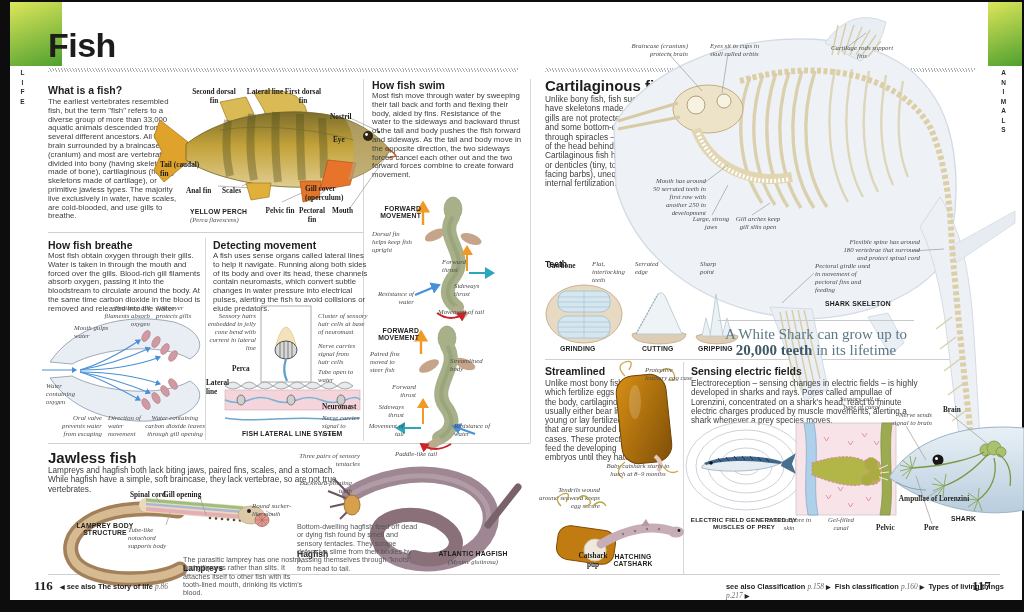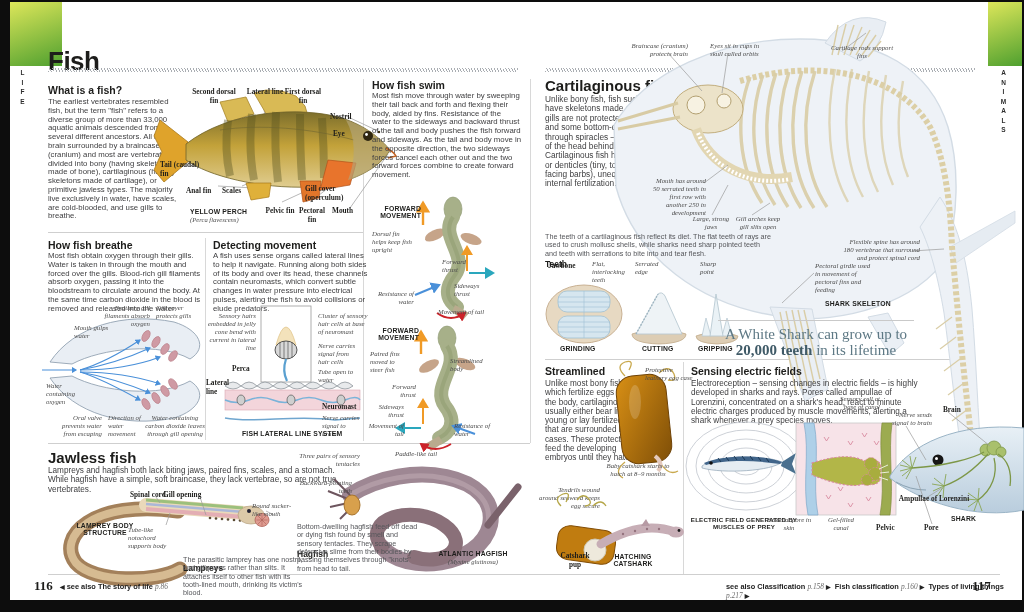--- a/index.html
+++ b/index.html
@@ -1,20 +1,20 @@
 <!DOCTYPE html>
 <html><head>
 <meta charset="utf-8">
 <style>
   html,body{margin:0;padding:0;background:#0d0d0d;}
   #stage{position:relative;width:1024px;height:612px;background:#0d0d0d;overflow:hidden;
          font-family:"Liberation Sans",sans-serif;}
   #page{position:absolute;left:10px;top:2px;width:1012px;height:598px;background:#ffffff;}
   .abs{position:absolute;}
-  .h1{font-size:26px;font-weight:600;color:#1d1d1b;letter-spacing:-.5px;margin-top:20px;}
+  .h1{font-size:34px;font-weight:600;color:#1d1d1b;letter-spacing:-.5px;}
   .h2{font-size:15px;font-weight:bold;color:#1d1d1b;}
   .h3{font-size:10.5px;font-weight:bold;color:#1d1d1b;}
   .h4{font-size:8.5px;font-weight:bold;color:#1d1d1b;margin-top:36px;}
   .body{font-size:7.8px;line-height:1.13;color:#404042;}
   .small{font-size:7.2px;line-height:1.16;color:#55565a;}
   .lbl-i{font-family:"Liberation Serif",serif;font-style:italic;font-size:6.8px;line-height:1.18;color:#4c4c4c;}
   .lbl-b{font-family:"Liberation Serif",serif;font-weight:bold;font-size:7.3px;color:#1d1d1b;}
   .cap{font-size:6.8px;font-weight:bold;color:#1d1d1b;letter-spacing:.2px;}
   .cap-i{font-family:"Liberation Serif",serif;font-style:italic;font-size:6.6px;color:#4c4c4c;}
   .ra{text-align:right;} .ca{text-align:center;}
@@ -127,21 +127,21 @@
     <path d="M196,36 C220,44 232,56 240,66 C230,80 214,92 198,96 C206,76 206,54 196,36 Z" fill="#b3a67a" opacity=".65"></path>
     <circle cx="218" cy="52" r="5" fill="#2f2610"></circle>
         <circle cx="216.5" cy="50.5" r="1.4" fill="#fff"></circle>
     <circle cx="229" cy="48" r="1.2" fill="#3a2e12"></circle>
     <path d="M236,64 q8,4 10,8 l-8,2" fill="none" stroke="#c06020" stroke-width="1.6"></path>
   </svg>
   <div class="abs lbl-b ca" style="left:178px;top:85px;width:52px">Second dorsal fin</div>
   <div class="abs lbl-b ca" style="left:236px;top:85px;width:38px">Lateral line</div>
   <div class="abs lbl-b ca" style="left:272px;top:85px;width:42px">First dorsal fin</div>
   <div class="abs lbl-b" style="left:320px;top:110px">Nostril</div>
-  <div class="abs lbl-b" style="left:323px;top:127px">Eye</div>
+  <div class="abs lbl-b" style="left:323px;top:133px">Eye</div>
   <div class="abs lbl-b" style="left:150px;top:158px;width:46px">Tail (caudal) fin</div>
   <div class="abs lbl-b" style="left:176px;top:184px">Anal fin</div>
   <div class="abs lbl-b" style="left:212px;top:184px">Scales</div>
   <div class="abs lbl-b" style="left:295px;top:182px;width:56px">Gill cover (operculum)</div>
   <div class="abs lbl-b ca" style="left:255px;top:204px;width:30px">Pelvic fin</div>
   <div class="abs lbl-b ca" style="left:284px;top:204px;width:36px">Pectoral fin</div>
   <div class="abs lbl-b" style="left:322px;top:204px">Mouth</div>
   <div class="abs cap" style="left:180px;top:206px">YELLOW PERCH</div>
   <div class="abs cap-i" style="left:180px;top:214px">(Perca flavescens)</div>
 
@@ -347,21 +347,20 @@
   <div class="abs lbl-i ca" style="left:816px;top:42px;width:72px">Cartilage rods support fins</div>
   <div class="abs lbl-i ra" style="left:640px;top:175px;width:56px">Mouth has around 50 serrated teeth in first row with another 250 in development</div>
   <div class="abs lbl-i ca" style="left:682px;top:213px;width:38px">Large, strong jaws</div>
   <div class="abs lbl-i ca" style="left:724px;top:213px;width:48px">Gill arches keep gill slits open</div>
   <div class="abs lbl-i ra" style="left:830px;top:236px;width:80px">Flexible spine has around 180 vertebrae that surround and protect spinal cord</div>
   <div class="abs lbl-i" style="left:805px;top:260px;width:58px">Pectoral girdle used in movement of pectoral fins and feeding</div>
   <div class="abs cap" style="left:815px;top:298px">SHARK SKELETON</div>
 
   
   <div class="abs h4" style="left:535px;top:221px">Teeth</div>
-  <div class="abs small" style="left:535px;top:231px;width:228px">The teeth of a cartilaginous fish reflect its diet. The flat teeth of rays are used to crush mollusc shells, while sharks need sharp pointed teeth and teeth with serrations to bite into and tear flesh.</div>
   <svg class="abs" style="left:533px;top:280px" width="82" height="64" viewBox="0 0 82 64">
     <ellipse cx="41" cy="32" rx="38" ry="29" fill="#e7d9c2" stroke="#c9b193" stroke-width="1"></ellipse>
     <g fill="#d6e6ef" stroke="#9fc0d4" stroke-width=".8">
       <rect x="15" y="9" width="52" height="21" rx="9"></rect>
           <rect x="15" y="34" width="52" height="22" rx="9"></rect>
     </g>
     <g stroke="#9fc0d4" stroke-width=".6">
       <path d="M15,15 h52 M15,20 h52 M15,25 h52 M15,40 h52 M15,45 h52 M15,50 h52 M41,9 v47"></path>
     </g>
   </svg>
@@ -485,21 +484,21 @@
     <g fill="#94737e">
       <circle cx="80" cy="42" r="1.2"></circle>
           <circle cx="92" cy="39" r="1.2"></circle>
           <circle cx="104" cy="37" r="1.2"></circle>
           <circle cx="116" cy="37" r="1.2"></circle>
     </g>
     <ellipse cx="133" cy="40" rx="8" ry="5.5" fill="#c7aeb6"></ellipse>
     <circle cx="136" cy="38.5" r="1.4" fill="#1c1c1c"></circle>
     <path d="M98,34 l5,-7 l4,7" fill="#b79aa4"></path>
   </svg>
-  <div class="abs lbl-b ca" style="left:544px;top:549px;width:42px">Catshark pup</div>
+  <div class="abs lbl-b ca" style="left:562px;top:549px;width:42px">Catshark pup</div>
   <div class="abs cap ca" style="left:585px;top:551px;width:76px">HATCHING CATSHARK</div>
 
   
   <div class="abs h3" style="left:681px;top:363px">Sensing electric fields</div>
   <div class="abs body" style="left:681px;top:377px;width:228px;font-size:8.2px">Electroreception – sensing changes in electric fields – is highly developed in sharks and rays. Pores called ampullae of Lorenzini, concentrated on a shark's head, react to minute electric charges produced by muscle movements, alerting a shark whenever a prey species moves.</div>
   <svg class="abs" style="left:674px;top:414px" width="126" height="100" viewBox="0 0 126 100">
     <g fill="none" stroke="#c7ccd3" stroke-width=".9">
       <ellipse cx="62" cy="50" rx="14" ry="9"></ellipse>
           <ellipse cx="62" cy="50" rx="26" ry="18"></ellipse>
       <ellipse cx="62" cy="50" rx="38" ry="27"></ellipse>

